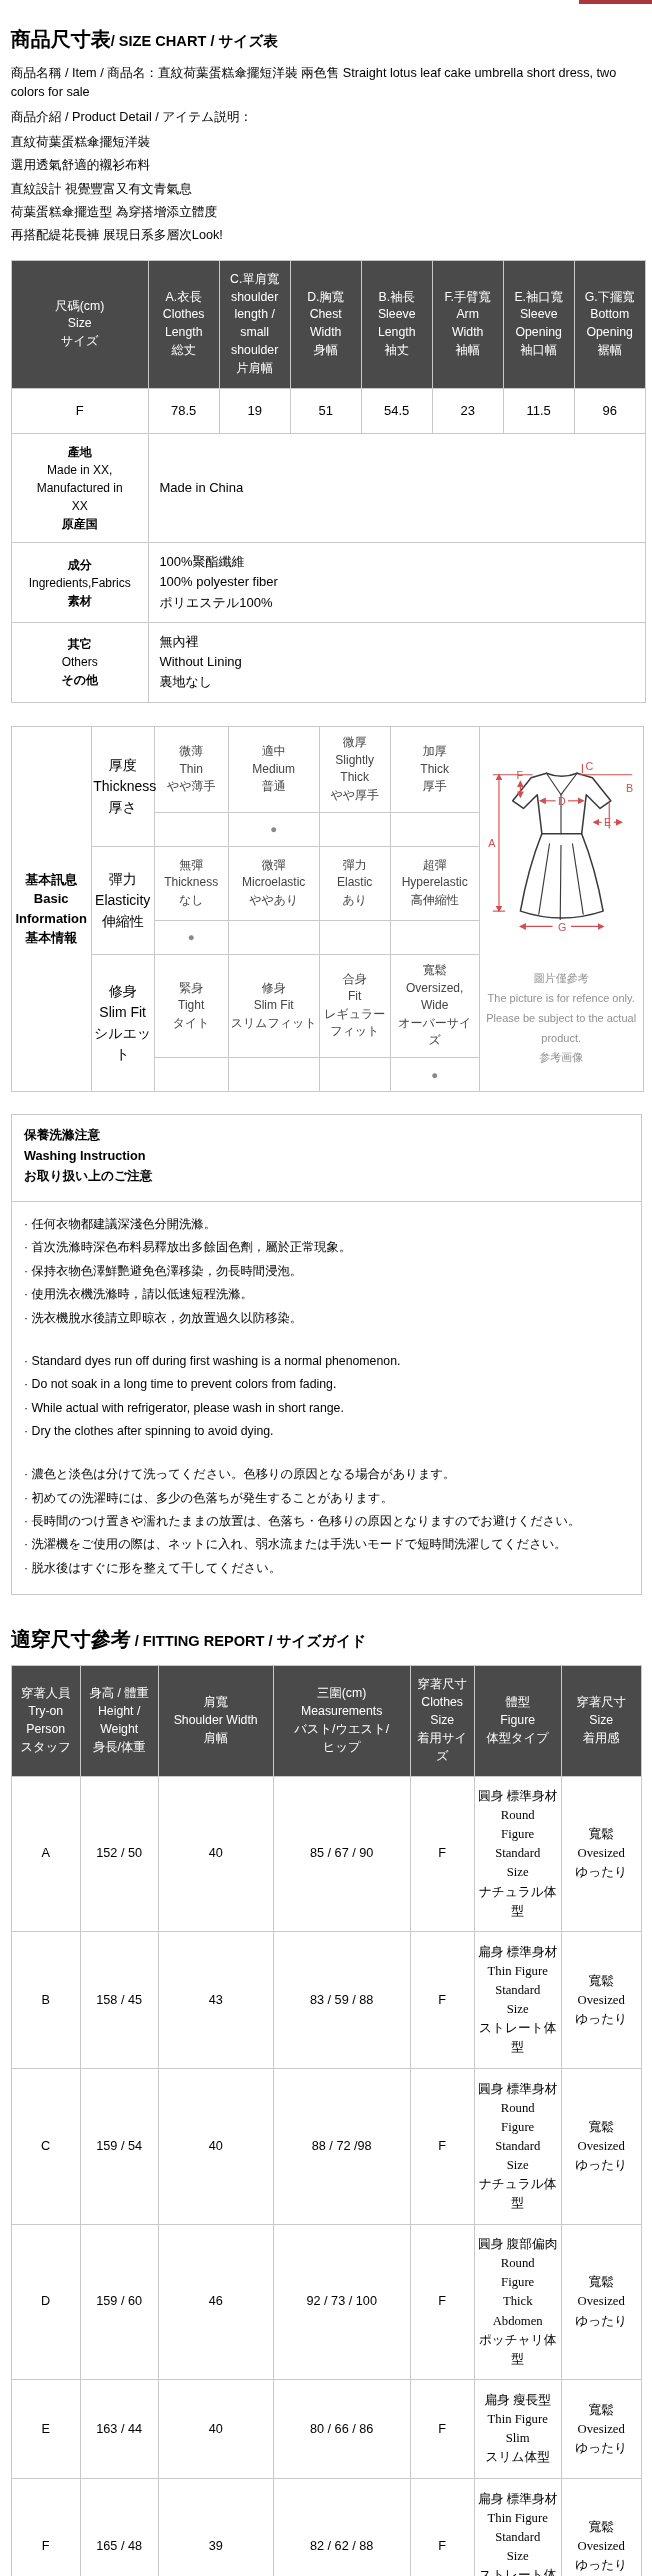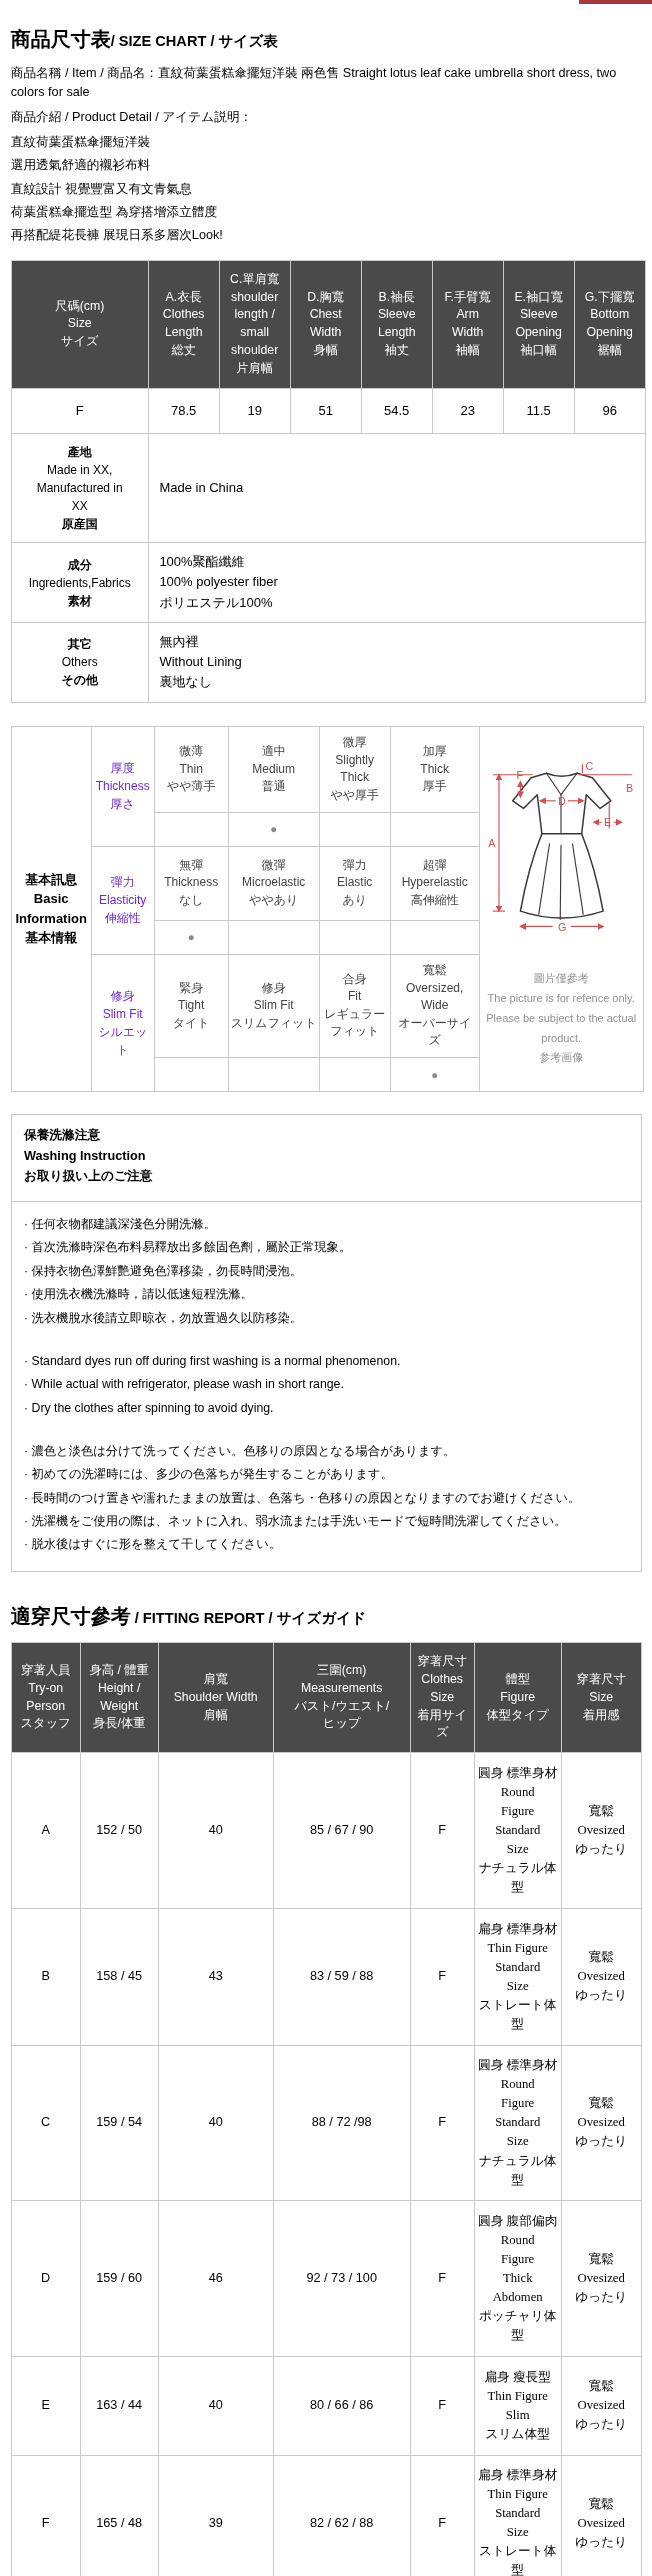--- a/index.html
+++ b/index.html
@@ -22,21 +22,21 @@
   .size-table { margin-top:17px; }
   .size-table td { text-align:center; vertical-align:middle; }
   .size-val td { font-size:13px; height:45px; }
   .info-label { padding:9.2px 3.1px; font-size:12px; line-height:1.5; }
   .info-label .zh { font-weight:bold; }
   .info-value { text-align:left !important; padding:9.2px 10.7px; font-size:13px; line-height:1.55; }
 
   .basic-table { margin-top:23px; }
   .basic-table td { text-align:center; vertical-align:middle; }
   .bi-title { font-size:13px; font-weight:bold; line-height:1.5; }
-  .bi-label { color:#6d28d9; font-size:12px; line-height:1.5; padding:4.6px 1.5px; }
+  .bi-label { color:#000000; font-size:14px; line-height:1.5; padding:4.6px 1.5px; }
   .opt { color:#444; font-size:12px; line-height:1.45; padding:7.7px 1.5px; height:74px; }
   .dot-cell { height:34px; color:#8a8a8a; font-size:11.5px; }
   .bi-diagram { vertical-align:top; padding-top:12.3px; }
   .diagram-caption { color:#919191; font-size:11px; line-height:1.8; text-align:center; margin-top:12.3px; }
 
   .wash-box { border:0.8px solid #c9c9c9; margin-top:21.5px; width:631px; }
   .wash-title { padding:10.7px 12.3px 15.3px 12.3px; font-weight:bold; font-size:12.7px; line-height:1.6; border-bottom:0.8px solid #c9c9c9; }
   .wash-body { padding:10.7px 12.3px 14px 12.3px; font-size:12.3px; line-height:1.9; }
   .wash-group { margin:0 0 20px 0; }
   .wash-group:last-child { margin-bottom:0; }
@@ -305,20 +305,21 @@
     <div class="wash-body">
       <div class="wash-group">
         <div>· 任何衣物都建議深淺色分開洗滌。</div>
         <div>· 首次洗滌時深色布料易釋放出多餘固色劑，屬於正常現象。</div>
         <div>· 保持衣物色澤鮮艷避免色澤移染，勿長時間浸泡。</div>
         <div>· 使用洗衣機洗滌時，請以低速短程洗滌。</div>
         <div>· 洗衣機脫水後請立即晾衣，勿放置過久以防移染。</div>
       </div>
       <div class="wash-group">
         <div>· Standard dyes run off during first washing is a normal phenomenon.</div>
+        <div>· Do not soak in a long time to prevent colors from fading.</div>
         <div>· While actual with refrigerator, please wash in short range.</div>
         <div>· Dry the clothes after spinning to avoid dying.</div>
       </div>
       <div class="wash-group">
         <div>· 濃色と淡色は分けて洗ってください。色移りの原因となる場合があります。</div>
         <div>· 初めての洗濯時には、多少の色落ちが発生することがあります。</div>
         <div>· 長時間のつけ置きや濡れたままの放置は、色落ち・色移りの原因となりますのでお避けください。</div>
         <div>· 洗濯機をご使用の際は、ネットに入れ、弱水流または手洗いモードで短時間洗濯してください。</div>
         <div>· 脱水後はすぐに形を整えて干してください。</div>
       </div>

